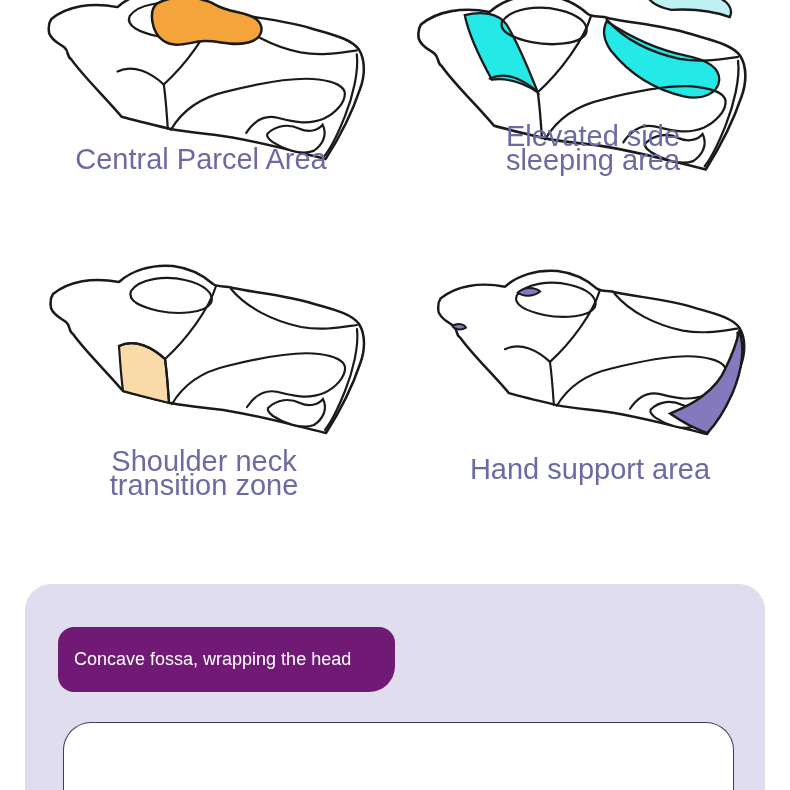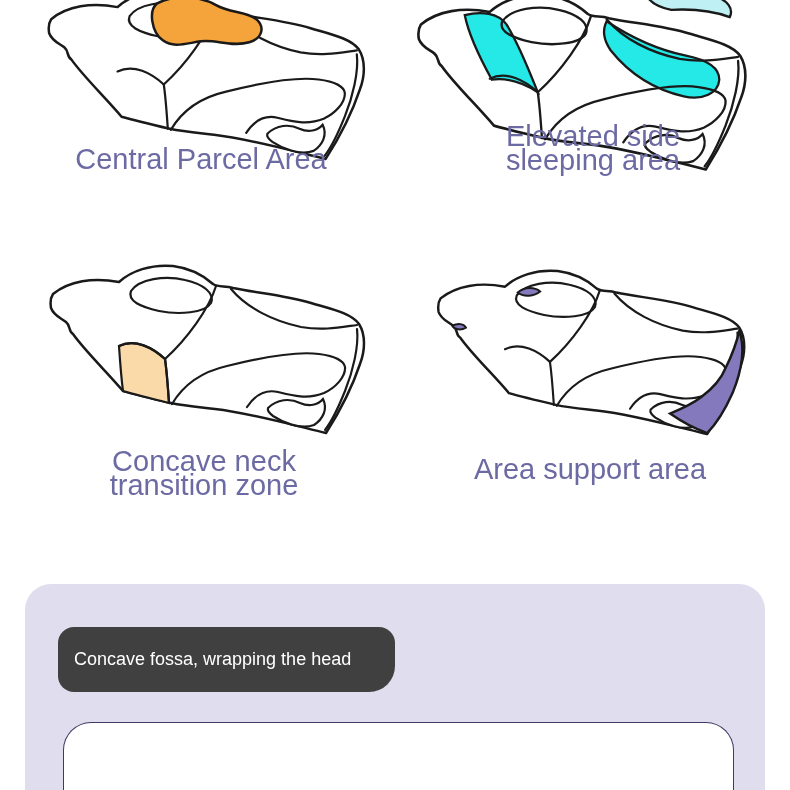--- a/index.html
+++ b/index.html
@@ -26,21 +26,21 @@
     position:absolute;
     left:25px;top:584px;
     width:740px;height:206px;
     background:#E0DDEE;
     border-radius:26px 26px 0 0;
   }
   .badge{
     position:absolute;
     left:33px;top:43px;
     width:337px;height:65px;
-    background:#404040;
+    background:#701a75;
     border-radius:16px 16px 26px 16px;
     display:flex;align-items:center;
     padding-left:16px;box-sizing:border-box;
     color:#ffffff;font-size:18px;
   }
   .card{
     position:absolute;
     left:38px;top:138px;
     width:669px;height:100px;
     background:#ffffff;
@@ -98,20 +98,20 @@
   <use href="#pillow-seams"></use>
   <path stroke="#1A1A1A" stroke-width="2.5" d="M 324 66 C 330 84 326 108 317 130 C 309 148 300 162 291 171 C 277 166 263 158 253 151
            C 265 146 276 141 285 134 C 297 125 306 114 310 104 C 316 92 321 79 324 66 Z" fill="#8579BE"></path>
   <path stroke="#1A1A1A" stroke-width="2" d="M 97 27 C 104 21 114 21 120 26 C 114 31 103 32 97 27 Z" fill="#8579BE"></path>
   <path stroke="#1A1A1A" stroke-width="2" d="M 30 61 C 36 58 42 59 44 63 C 39 66 32 65 30 61 Z" fill="#8579BE"></path>
 </svg>
 
 <div class="feature-label" id="label-1">Central Parcel Area</div>
 <div class="feature-label" id="label-2">Elevated side
 sleeping area</div>
-<div class="feature-label" id="label-3">Concave neck
+<div class="feature-label" id="label-3">Shoulder neck
 transition zone</div>
-<div class="feature-label" id="label-4">Area support area</div>
+<div class="feature-label" id="label-4">Hand support area</div>
 
 <div class="panel">
   <div class="badge">Concave fossa, wrapping the head</div>
   <div class="card"></div>
 </div>
 
 </body></html>

